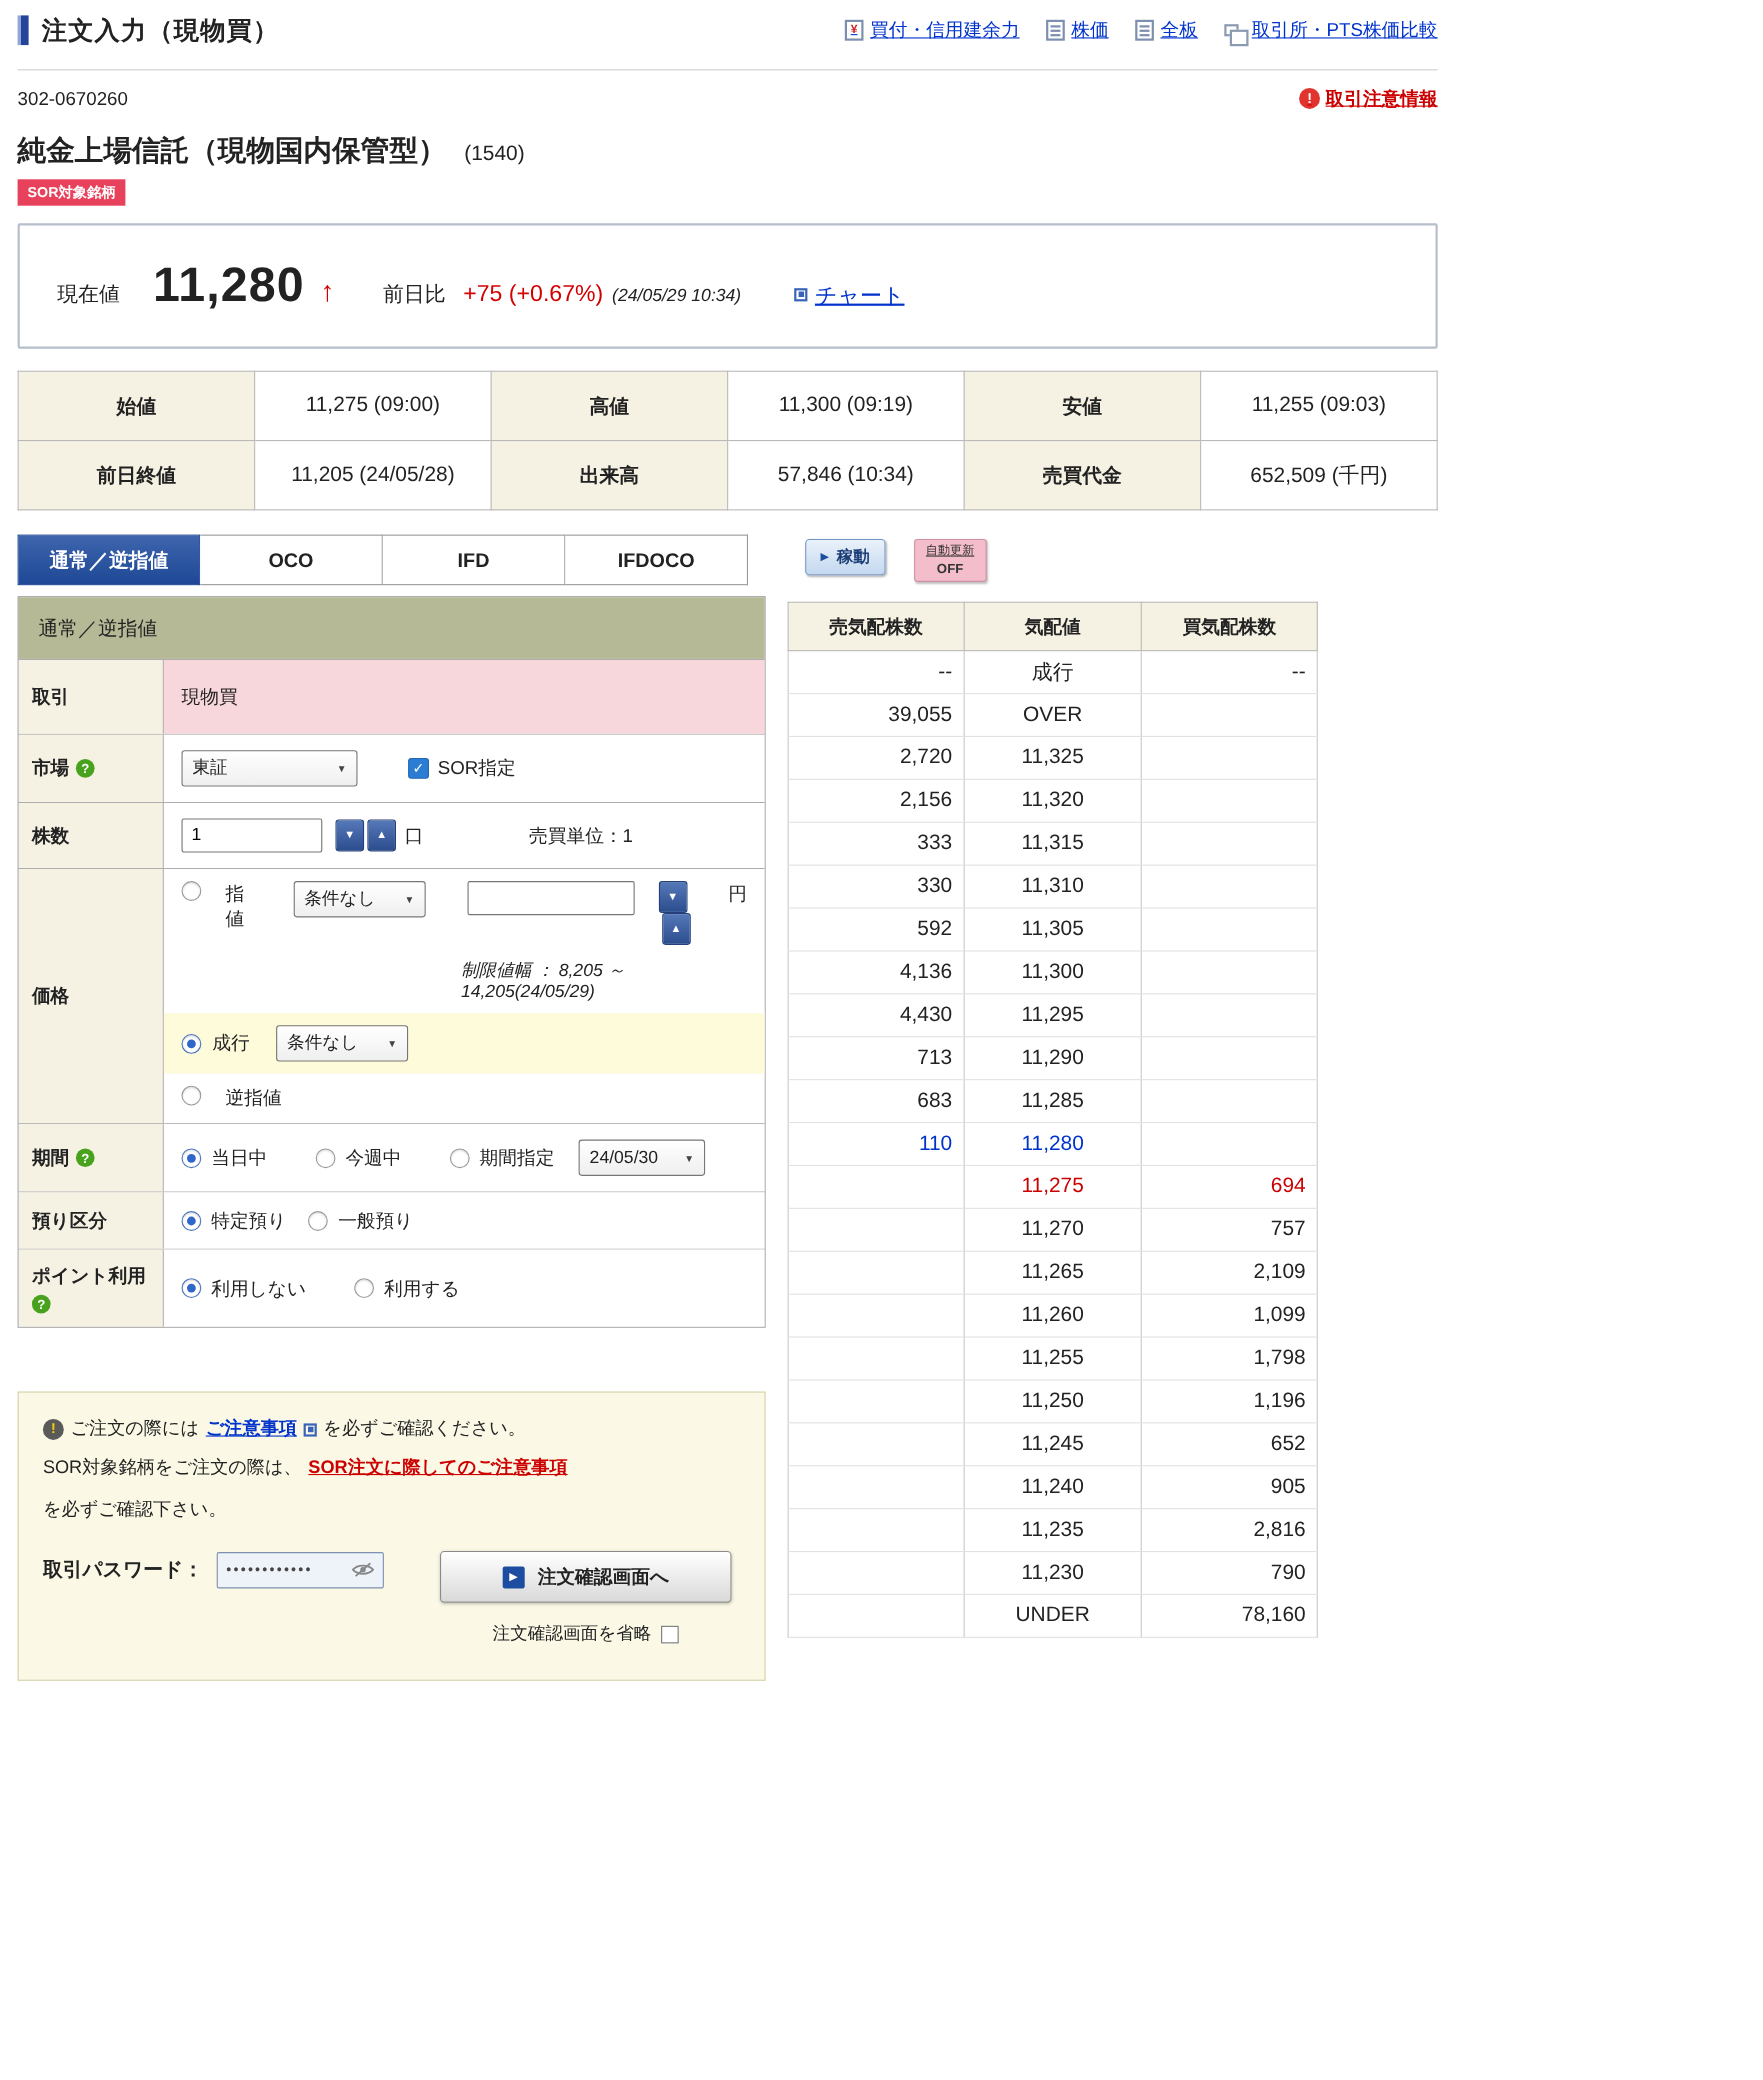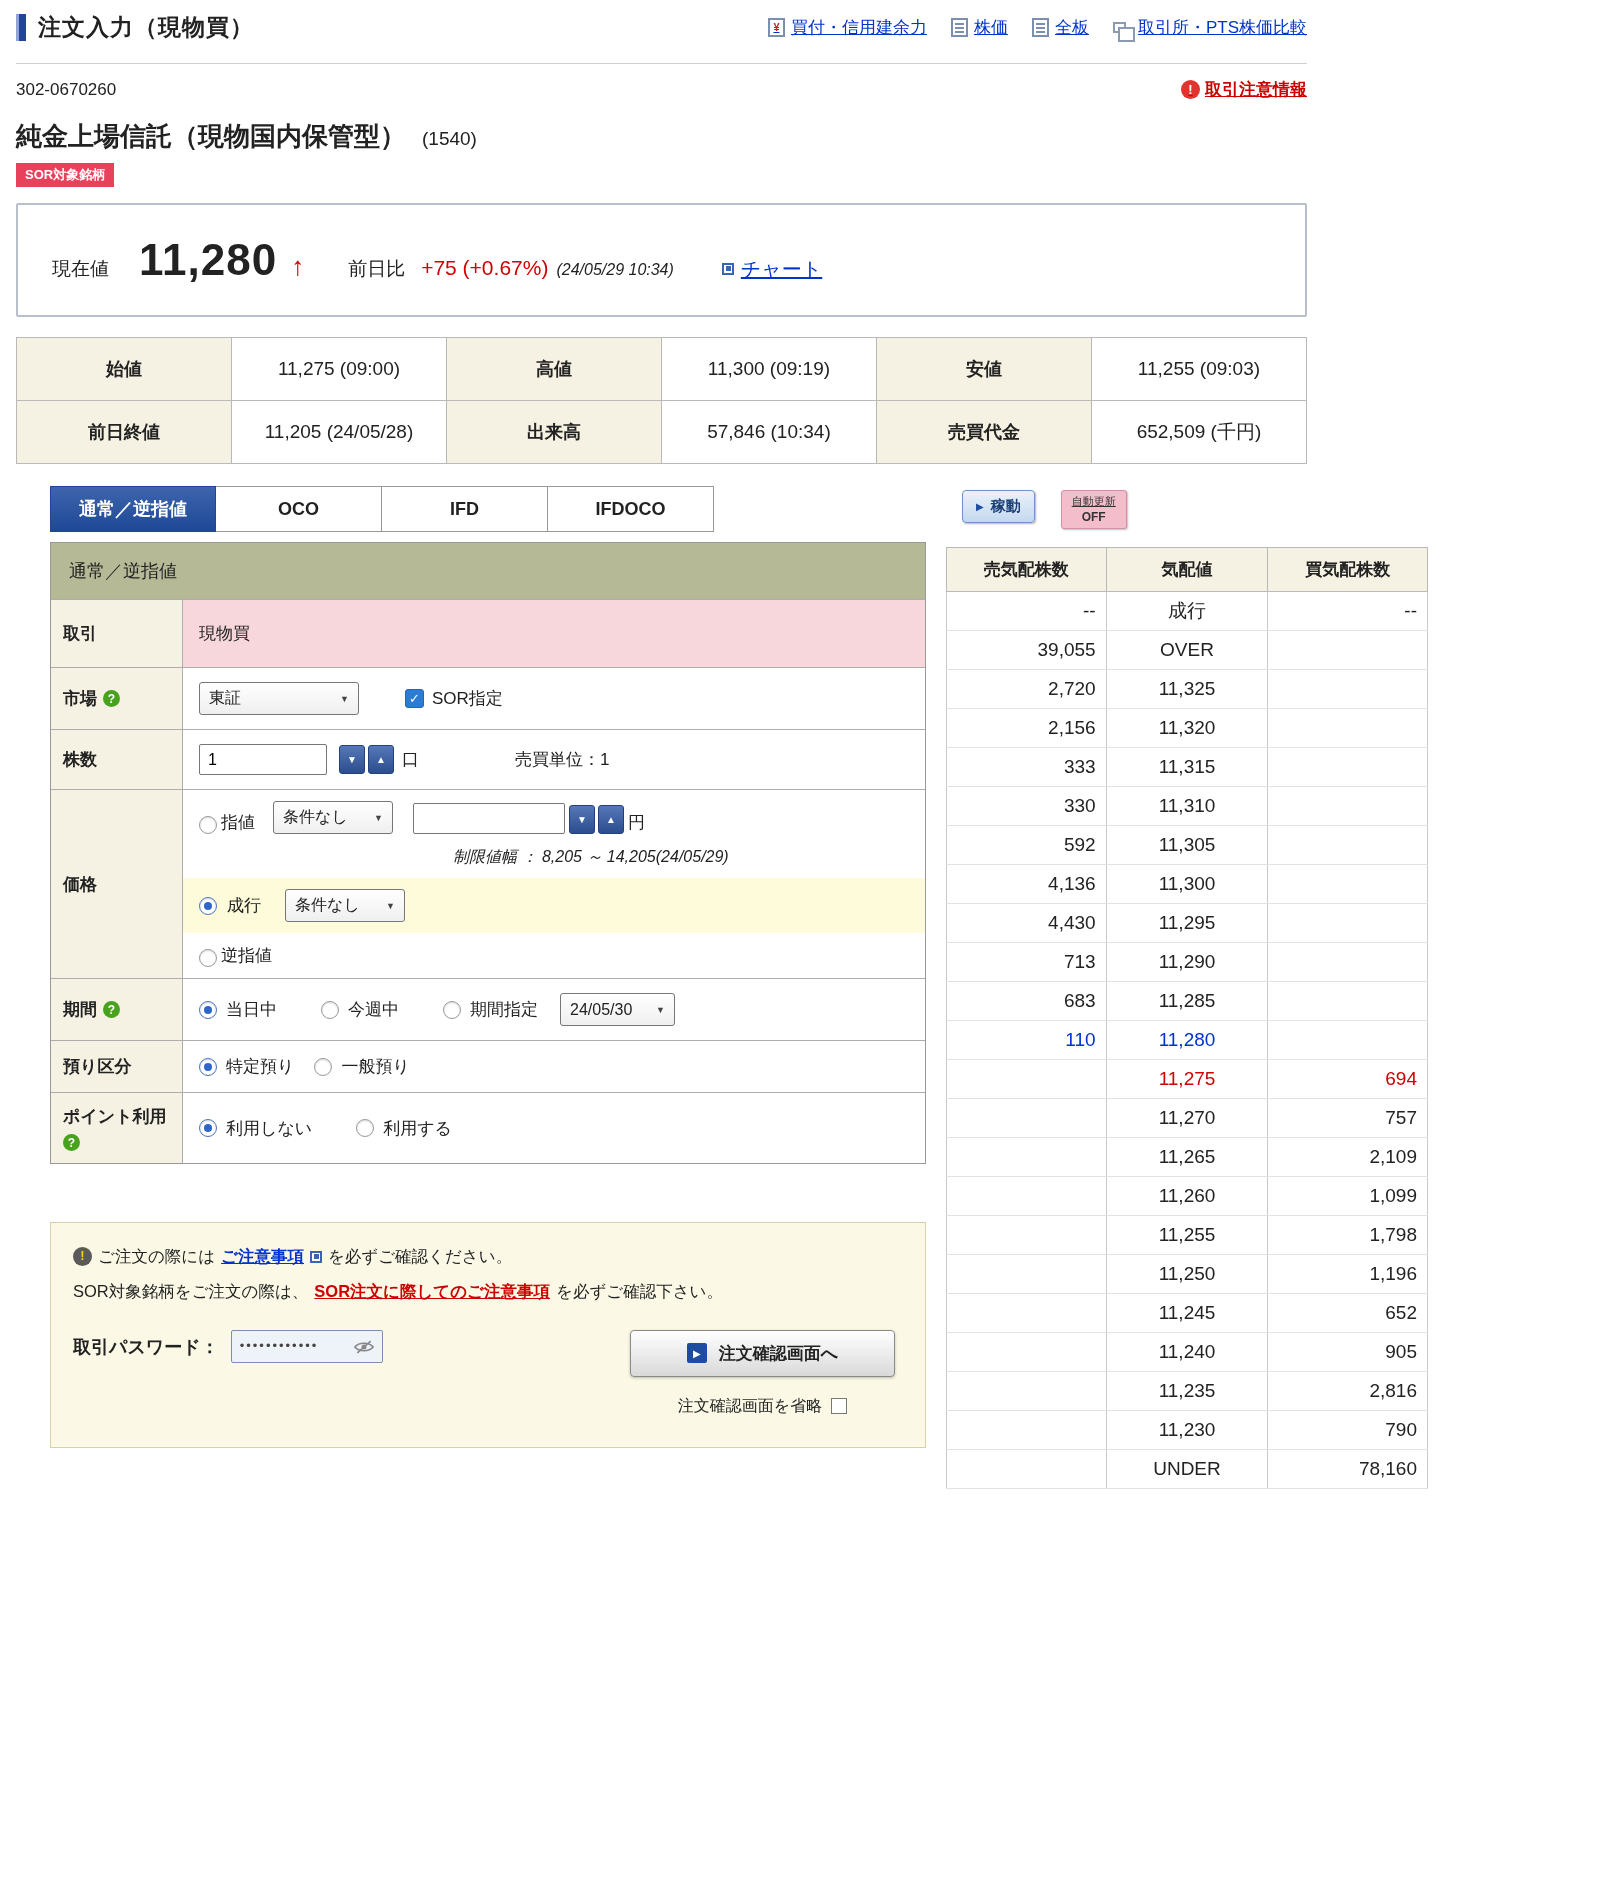--- a/index.html
+++ b/index.html
@@ -54,38 +54,38 @@
   .chart-link { color:#0033cc; text-decoration:underline; font-size:20px; margin-left:48px; display:inline-flex; align-items:center; gap:7px; }
 
   
   .ohlc { margin-top:20px; width:100%; border-collapse:collapse; }
   .ohlc td { border:1px solid #b9b9b9; height:63px; text-align:center; font-size:19px; }
   .ohlc td.lbl { background:#f5f1e3; font-weight:bold; width:16.66%; font-size:18px; }
   .ohlc td.val { width:16.66%; background:#fff; }
 
   
   .main-row { display:flex; margin-top:22px; gap:20px; align-items:flex-start; }
-  .left-col { width:876px; flex:none;margin-left:34px; }
+  .left-col { width:680px; flex:none; }
   .right-col { width:482px; flex:none; }
 
   
   .tabs { display:flex; }
   .tab { width:166px; height:46px; display:flex; align-items:center; justify-content:center; font-size:18px; font-weight:bold; border:1px solid #999; border-left:none; background:#fff; cursor:pointer; }
   .tab:first-child { border-left:1px solid #999; }
   .tab.active { background:linear-gradient(#3e65ad,#1e4896); color:#fff; border-color:#1e4896; }
 
   
   .form { border:1px solid #999; margin-top:10px; }
   .form-header { background:#b5b995; padding:16px 18px; font-size:18px; }
   .form-row { display:flex; border-top:1px solid #adadad; }
   .form-label { width:132px; flex:none; background:#f5f1e3; padding:12px 8px 12px 12px; font-size:17px; font-weight:bold; display:flex; align-items:center; align-content:center; gap:6px; border-right:1px solid #adadad; flex-wrap:wrap; }
   .form-value { flex:1; background:#fff; display:flex; align-items:center; padding:14px 16px; font-size:17px; gap:8px; }
   .form-value.pink { background:#f8d7dc; padding:22px 16px; }
   .form-value.col { flex-direction:column; align-items:stretch; padding:0; gap:0; }
-  .price-sub { display:flex; align-items:flex-end; gap:4px; padding:11px 16px; }
+  .price-sub { display:flex; align-items:flex-start; gap:22px; padding:11px 16px; }
   .limit-note { padding:2px 16px 10px 270px; font-size:16px;font-style:italic; }
   .market-sub { background:#fdfbda; display:flex; gap:10px; padding:11px 16px; align-items:center; }
   .opt { display:inline-flex; align-items:center; gap:9px; }
   .gap36 { margin-left:36px; }
 
   
   .radio { width:18px; height:18px; border-radius:50%; border:1px solid #999; background:#fff; display:inline-block; position:relative; box-shadow:inset 0 1px 2px rgba(0,0,0,.15); flex:none; cursor:pointer; }
   .radio.checked { border-color:#4a74c0; }
   .radio.checked::after { content:""; position:absolute; left:4px; top:4px; right:4px; bottom:4px; border-radius:50%; background:#2e66c9; }
   .cb-checked { width:19px; height:19px; background:#2b7cd3; border:1px solid #2566b0; border-radius:3px; color:#fff; display:inline-flex; align-items:center; justify-content:center; font-size:13px; font-weight:bold; flex:none; cursor:pointer; }

